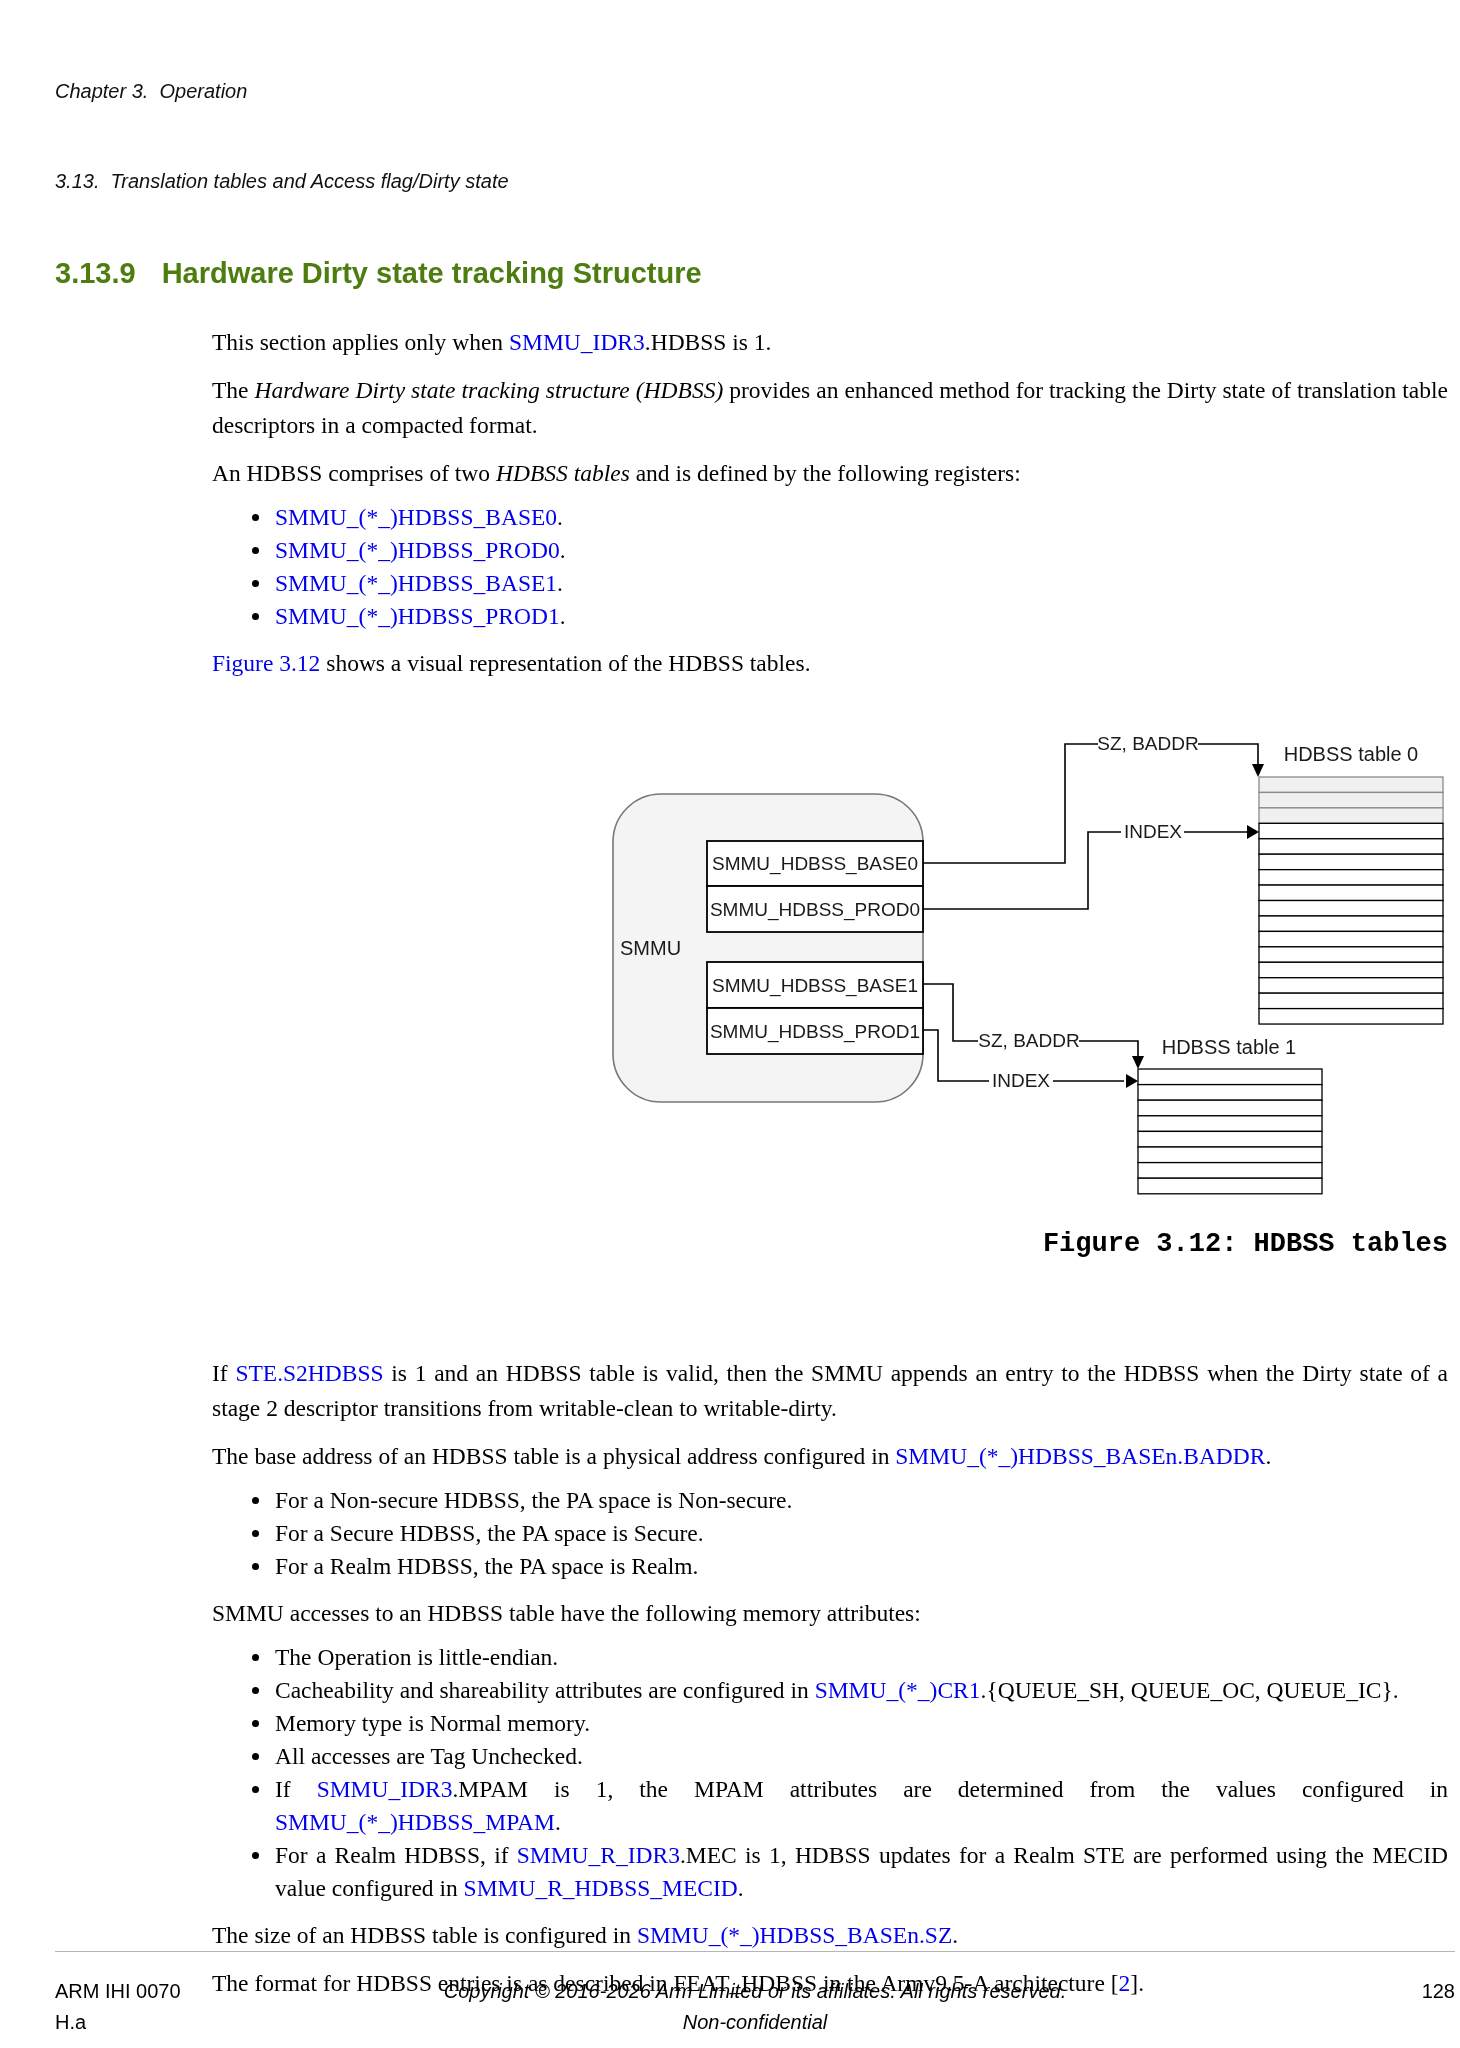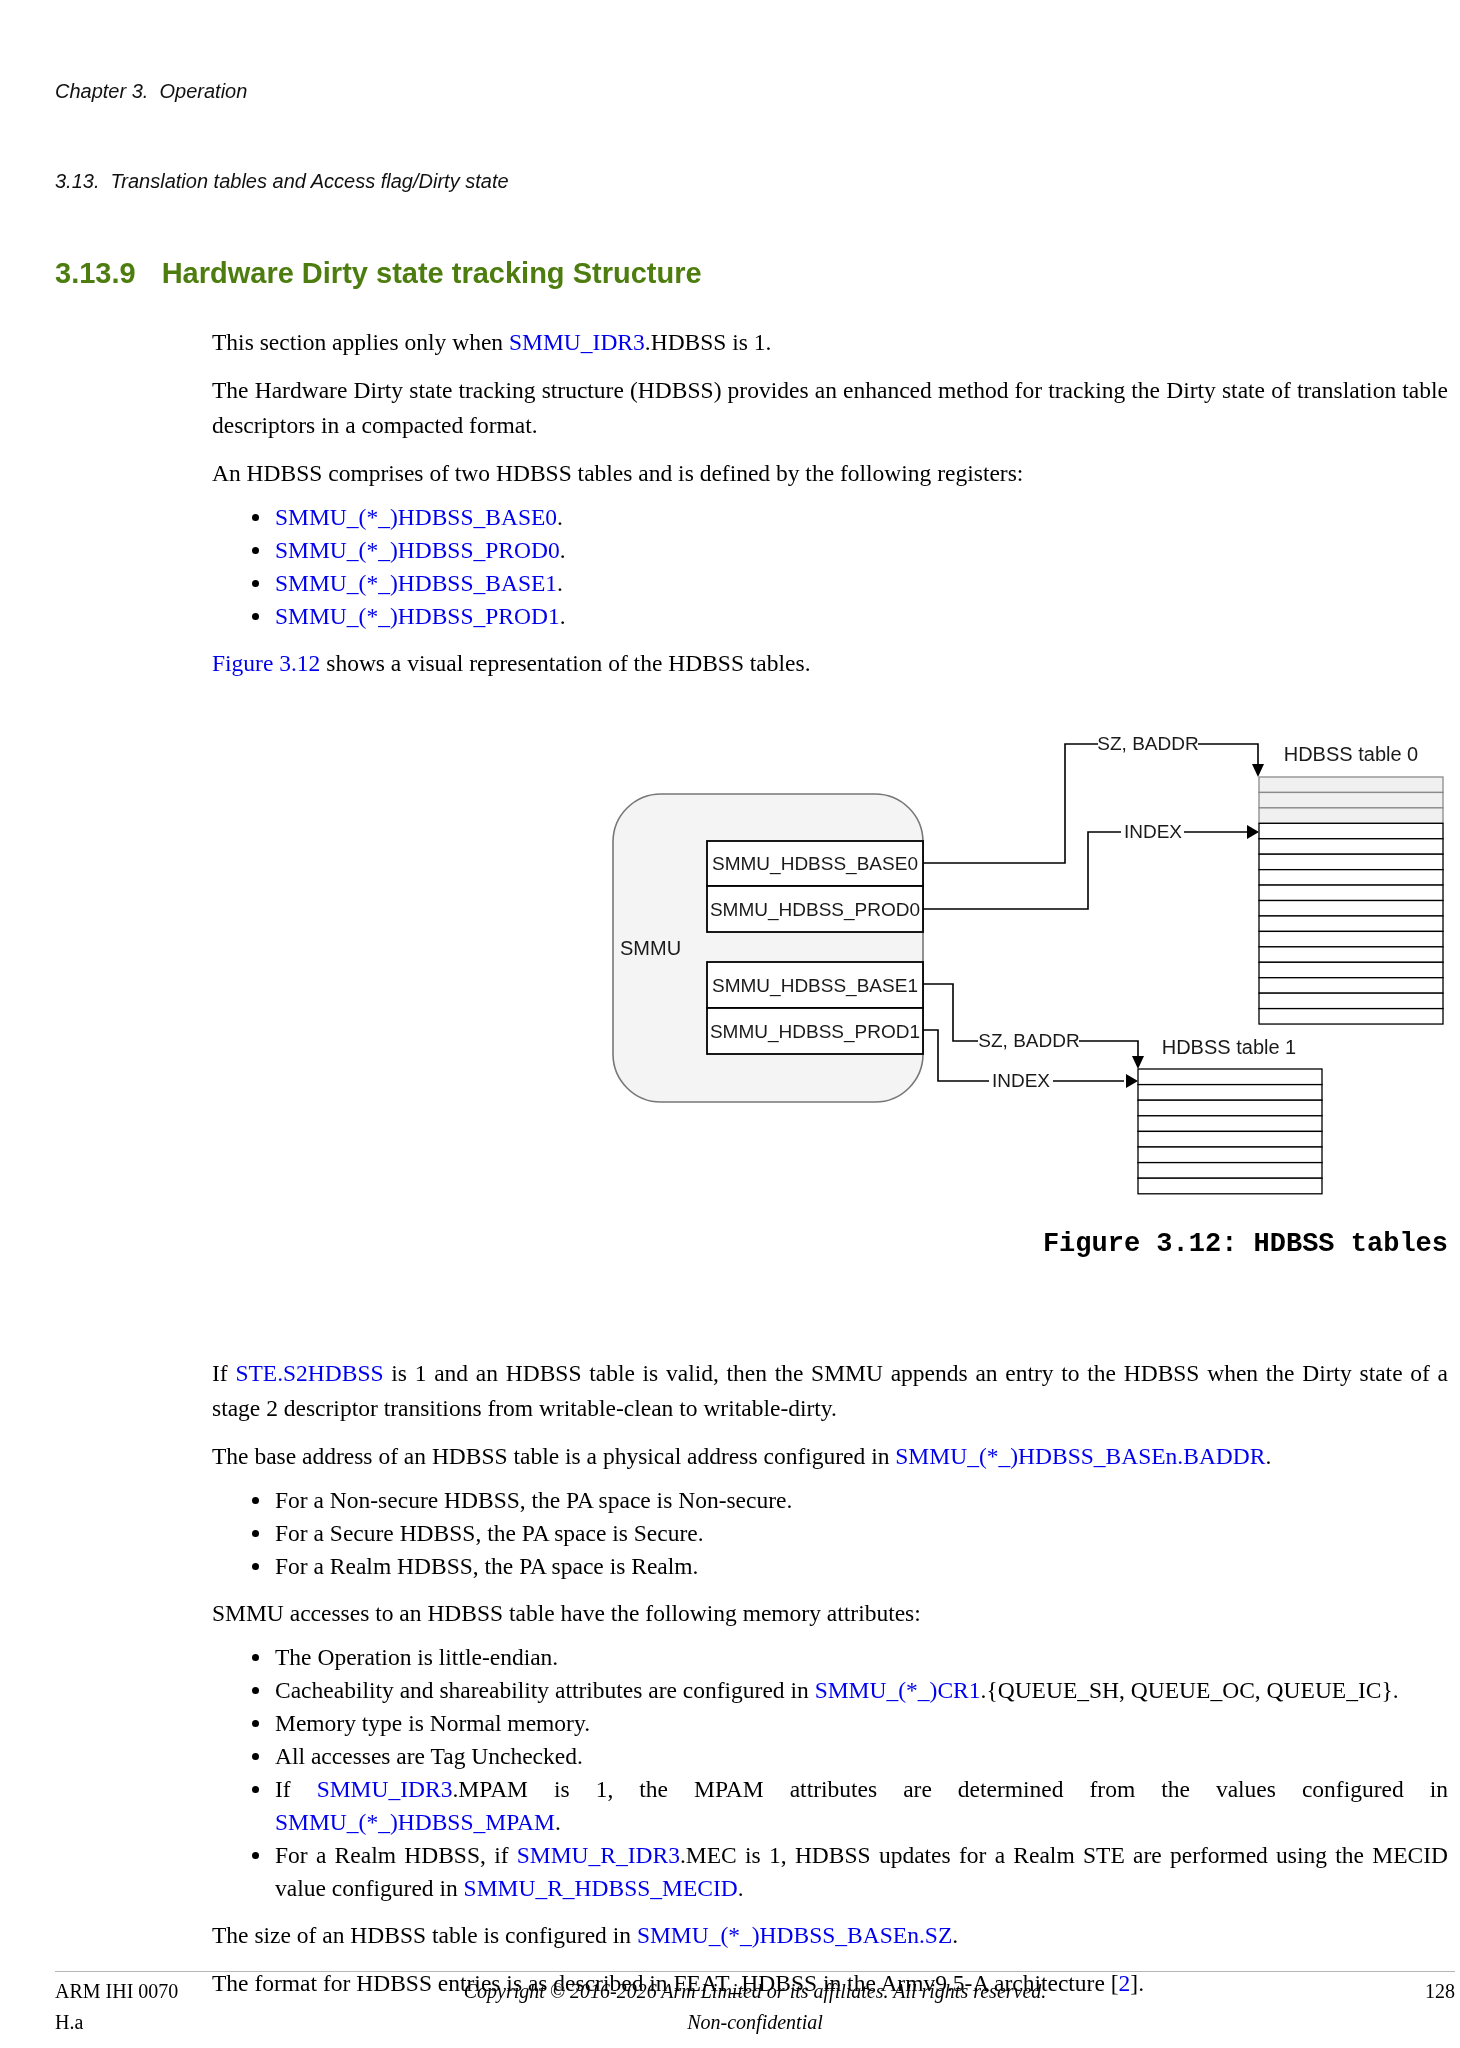--- a/index.html
+++ b/index.html
@@ -9,27 +9,27 @@
               font-style:italic;font-size:20px;line-height:30px;color:#111;white-space:pre;}
   .section-heading{margin:30px 0 0 55px;font-family:"Liberation Sans",sans-serif;
                    font-weight:bold;font-size:29px;line-height:35px;color:#4d7c0f;}
   .section-heading .sec-num{margin-right:26px;}
   .content{margin:0 12px 0 212px;font-size:23.5px;line-height:35px;text-align:justify;}
   .content p{margin:13px 0 0 0;}
   .content p.first-para{margin-top:34px;}
   .content ul{margin:10px 0 0 0;padding-left:61px;list-style:disc outside;}
   .content li{line-height:33px;padding-left:2px;text-align:justify;}
   .seg-link{color:#0000EE;text-decoration:none;cursor:pointer;}
-  .seg-italic{}
+  .seg-italic{font-style:italic;}
   figure.hdbss-figure{margin:36px 0 0 0;padding:0;}
   figure.hdbss-figure svg{display:block;margin-left:auto;}
   .fig-caption{text-align:right;font-family:Liberation Mono, monospace;font-weight:bold;
                font-size:27px;line-height:33px;margin:24px 0 95px 0;}
   .page-footer{position:absolute;left:55px;right:5px;bottom:10px;border-top:1.5px solid #b6b6b6;
-               padding-top:4px;font-family:Liberation Serif, serif;font-size:20px;line-height:31px;
+               padding-top:24px;font-family:Liberation Sans, sans-serif;font-size:20px;line-height:31px;
                display:grid;grid-template-columns:260px 1fr 260px;}
   .footer-center{text-align:center;font-style:italic;}
   .footer-right{text-align:right;}
   .svgtext{font-family:"Liberation Sans",sans-serif;fill:#1a1a1a;}
 </style>
 </head>
 <body>
 
 <div class="doc-header">
   <div>Chapter 3.  Operation</div>

